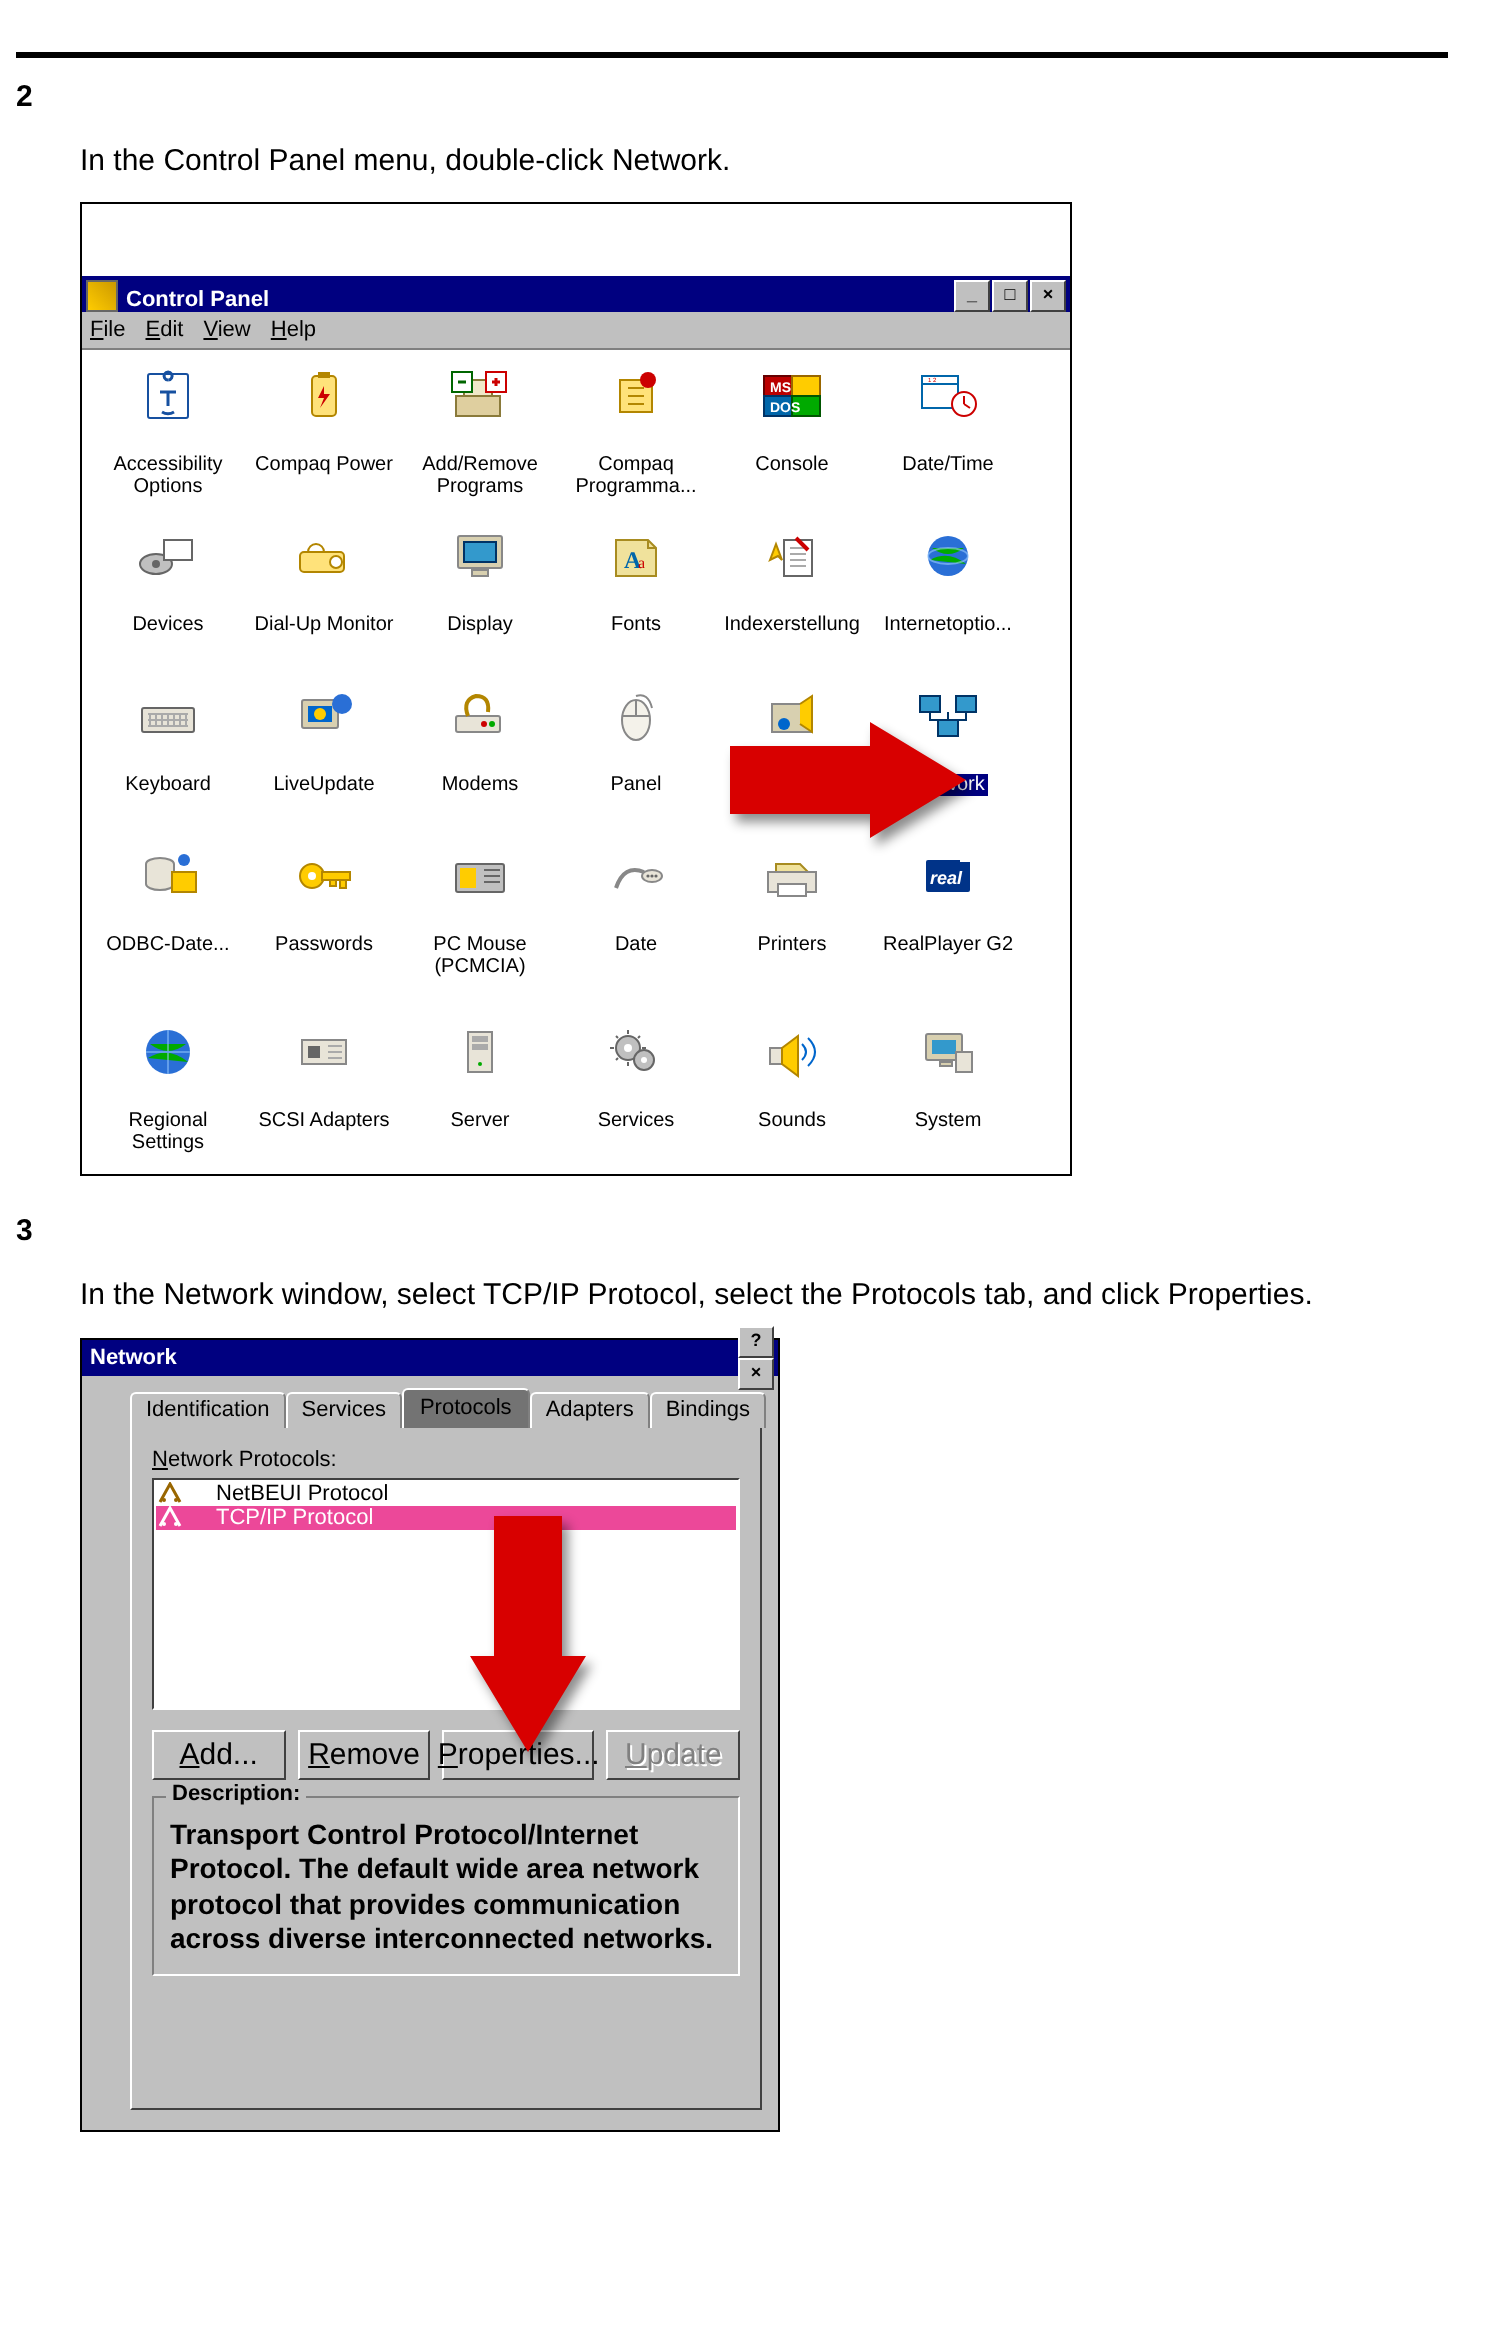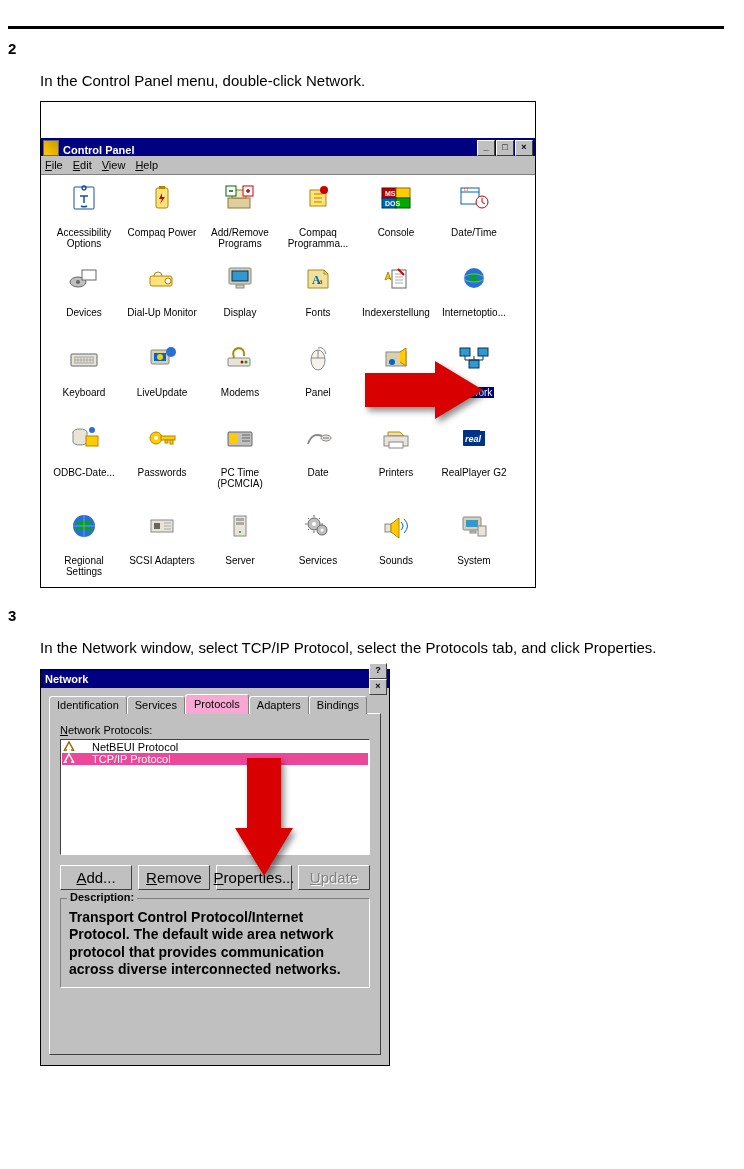--- a/index.html
+++ b/index.html
@@ -153,24 +153,24 @@
   .net-titlebar {
     height: 18px;
     background: #000080;
     color: #fff;
     display: flex;
     align-items: center;
     padding: 0 2px;
     font-weight: bold;
   }
   .net-titlebar .title-text { flex: 1; padding-left: 2px; }
-  .net-body { padding: 6px 8px 10px 8px; position: relative; }
+  .net-body { padding: 6px 8px 10px 24px; position: relative; }
   .tabrow { display: flex; gap: 0; margin-bottom: 0; }
   .tab {
-    background: #f9a8d4;
+    background: #737373;
     border: 1px solid #808080;
     border-top: 1px solid #fff;
     border-left: 1px solid #fff;
     border-bottom: none;
     padding: 2px 7px 3px 7px;
     font-size: 11px;
     position: relative;
     margin-right: 0;
     border-radius: 3px 3px 0 0;
   }
@@ -496,21 +496,21 @@
               <div class="cp-label">Passwords</div>
             </div>
             <div class="cp-item tall">
               <div class="cp-icon">
                 <svg viewBox="0 0 32 28">
                   <rect x="4" y="8" width="24" height="14" rx="1" fill="#c0c0c0" stroke="#666"></rect>
                   <rect x="6" y="10" width="8" height="10" fill="#fc0"></rect>
                   <path d="M18 11 h8 M18 14 h8 M18 17 h8" stroke="#666"></path>
                 </svg>
               </div>
-              <div class="cp-label">PC Time (PCMCIA)</div>
+              <div class="cp-label">PC Mouse (PCMCIA)</div>
             </div>
             <div class="cp-item tall">
               <div class="cp-icon">
                 <svg viewBox="0 0 32 28">
                   <path d="M6 20 q4 -12 14 -8" stroke="#888" fill="none" stroke-width="2"></path>
                   <ellipse cx="24" cy="14" rx="5" ry="3" fill="#e8e4d8" stroke="#888"></ellipse>
                   <circle cx="22" cy="14" r="0.8" fill="#666"></circle>
                   <circle cx="24" cy="14" r="0.8" fill="#666"></circle>
                   <circle cx="26" cy="14" r="0.8" fill="#666"></circle>
                 </svg>

